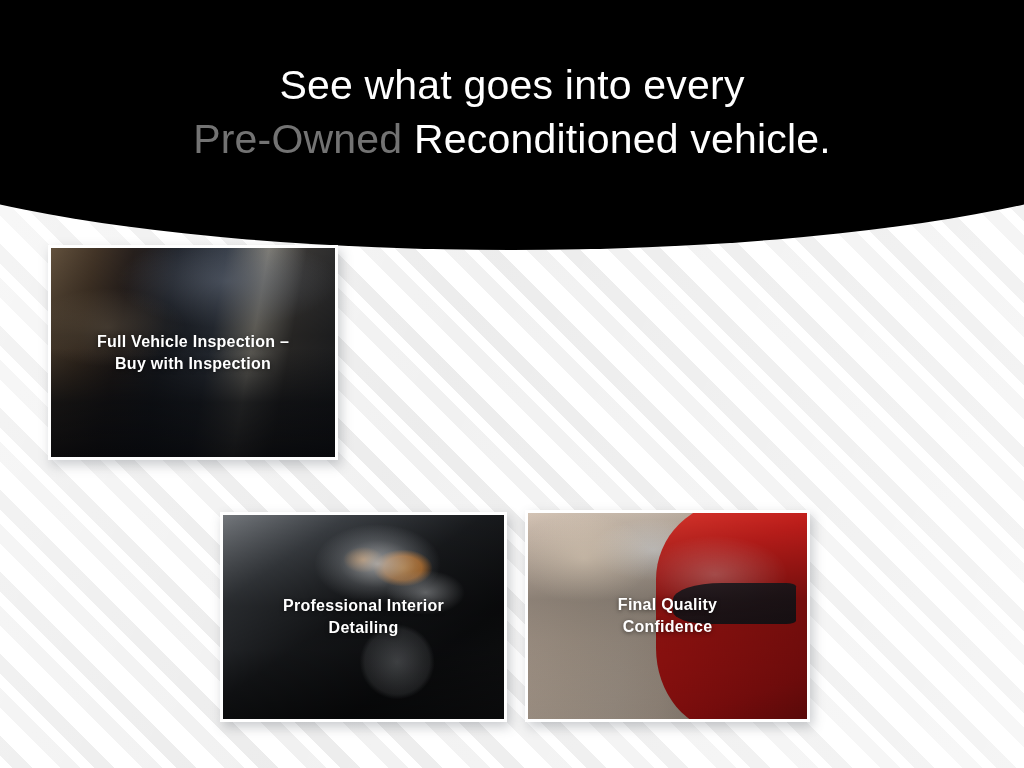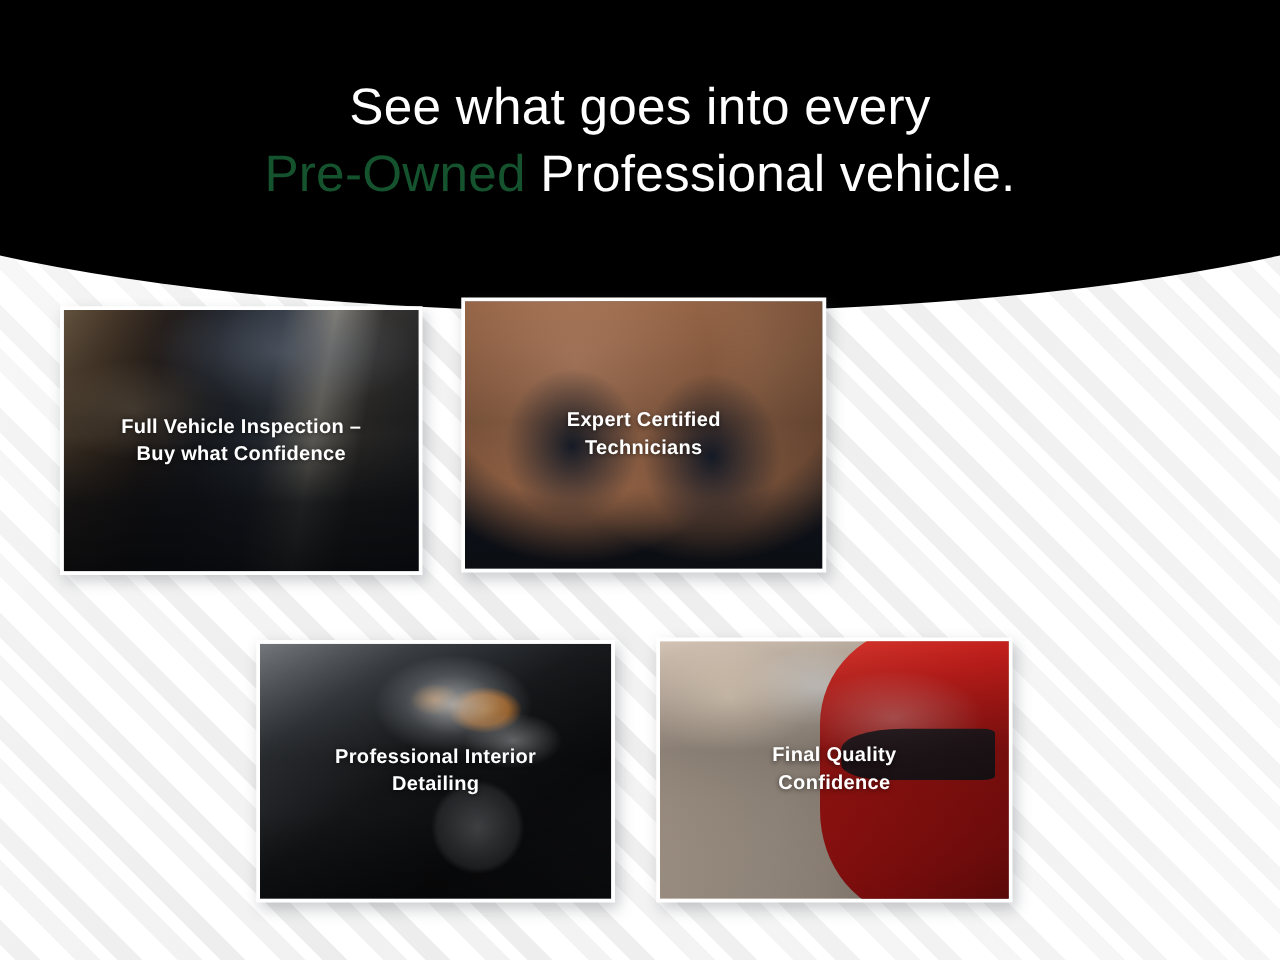--- a/index.html
+++ b/index.html
@@ -65,21 +65,21 @@
     width: 1024px;
     text-align: center;
     color: #ffffff;
     font-size: 41px;
     line-height: 54px;
     font-weight: 400;
     letter-spacing: 0.2px;
     white-space: pre;
   }
   .headline .accent {
-    color: #14532d;
+    color: #737373;
   }
 
   
   .card {
     position: absolute;
     background: #ffffff;
     padding: 3px;
     box-shadow: 3px 5px 11px rgba(80, 85, 95, 0.30);
     box-sizing: border-box;
   }
@@ -225,44 +225,35 @@
 <body>
 
 <div id="stage">
 
   <div class="bg-stripes"></div>
   <div class="bg-wash"></div>
 
   <div class="header-black"></div>
 
   <div class="headline"><span>See what goes into every</span>
-<span class="accent">Pre-Owned</span><span> Professional vehicle.</span></div>
+<span class="accent">Pre-Owned</span><span> Reconditioned vehicle.</span></div>
 
   <div class="card" style="left:48px; top:245px; width:290px; height:215px;">
     <div class="card-photo">
       <div class="photo-layer p1-a"></div>
       <div class="photo-layer p1-b"></div>
       <div class="photo-layer p1-c"></div>
       <div class="card-caption">Full Vehicle Inspection –
-Buy what Confidence</div>
+Buy with Inspection</div>
     </div>
   </div>
 
-  <div class="card" style="left:369px; top:238px; width:292px; height:220px;">
-    <div class="card-photo">
-      <div class="photo-layer p2-a"></div>
-      <div class="photo-layer p2-b"></div>
-      <div class="photo-layer p2-c"></div>
-      <div class="card-caption">Expert Certified
-Technicians</div>
-    </div>
-  </div>
-
-
-  <div class="card" style="left:205px; top:512px; width:287px; height:210px;">
+
+
+  <div class="card" style="left:220px; top:512px; width:287px; height:210px;">
     <div class="card-photo">
       <div class="photo-layer p4-a"></div>
       <div class="photo-layer p4-b"></div>
       <div class="photo-layer p4-c"></div>
       <div class="card-caption">Professional Interior
 Detailing</div>
     </div>
   </div>
 
   <div class="card" style="left:525px; top:510px; width:285px; height:212px;">

